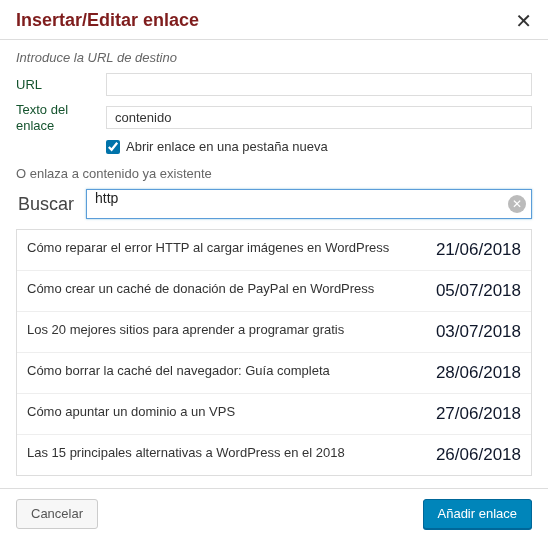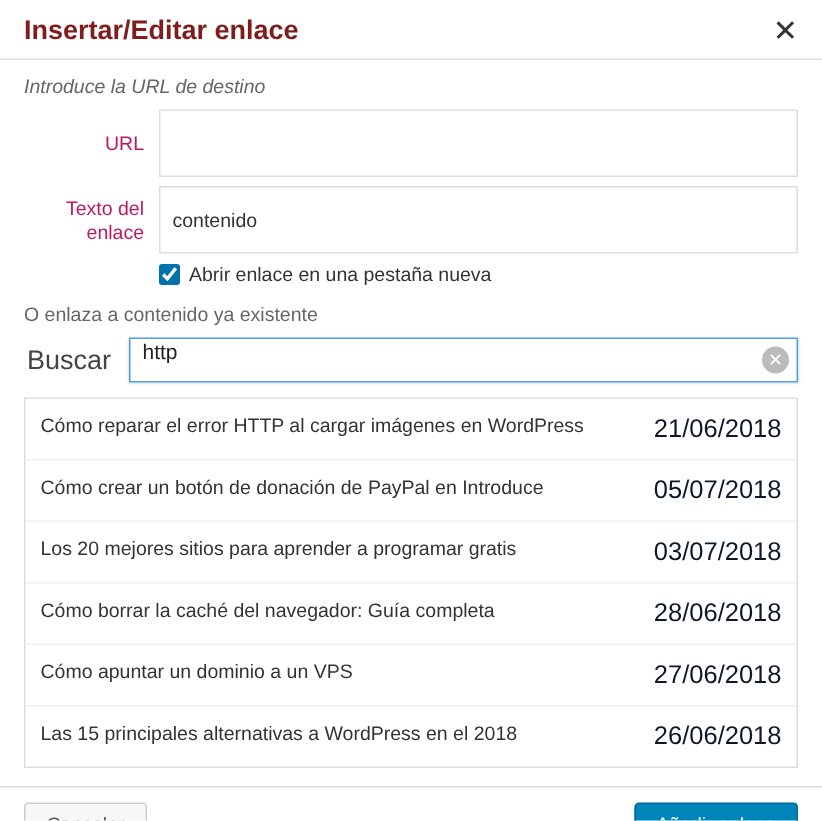--- a/index.html
+++ b/index.html
@@ -39,29 +39,29 @@
     margin-bottom: 8px;
     font-size: 13px;
   }
   .form-row {
     display: flex;
     align-items: center;
     margin-bottom: 6px;
   }
   .form-row label.lab {
     width: 90px;
-    text-align: right;
+    text-align: left;
     padding-right: 10px;
-    color: #be185d;
+    color: #14532d;
     line-height: 1.2;
     font-size: 13px;
   }
   .form-row input[type="text"] {
     flex: 1;
-    height: 45px;
+    height: 23px;
     border: 1px solid #ddd;
     padding: 4px 8px;
     font-size: 13px;
     color: #333;
   }
   .check-row {
     display: flex;
     align-items: center;
     margin-left: 90px;
     margin-top: 6px;
@@ -196,21 +196,21 @@
         <span class="clear-btn">✕</span>
       </div>
     </div>
 
     <div class="results" id="results">
         <div class="result-item">
           <span class="title">Cómo reparar el error HTTP al cargar imágenes en WordPress</span>
           <span class="date">21/06/2018</span>
         </div>
         <div class="result-item">
-          <span class="title">Cómo crear un botón de donación de PayPal en Introduce</span>
+          <span class="title">Cómo crear un caché de donación de PayPal en WordPress</span>
           <span class="date">05/07/2018</span>
         </div>
         <div class="result-item">
           <span class="title">Los 20 mejores sitios para aprender a programar gratis</span>
           <span class="date">03/07/2018</span>
         </div>
         <div class="result-item">
           <span class="title">Cómo borrar la caché del navegador: Guía completa</span>
           <span class="date">28/06/2018</span>
         </div>

